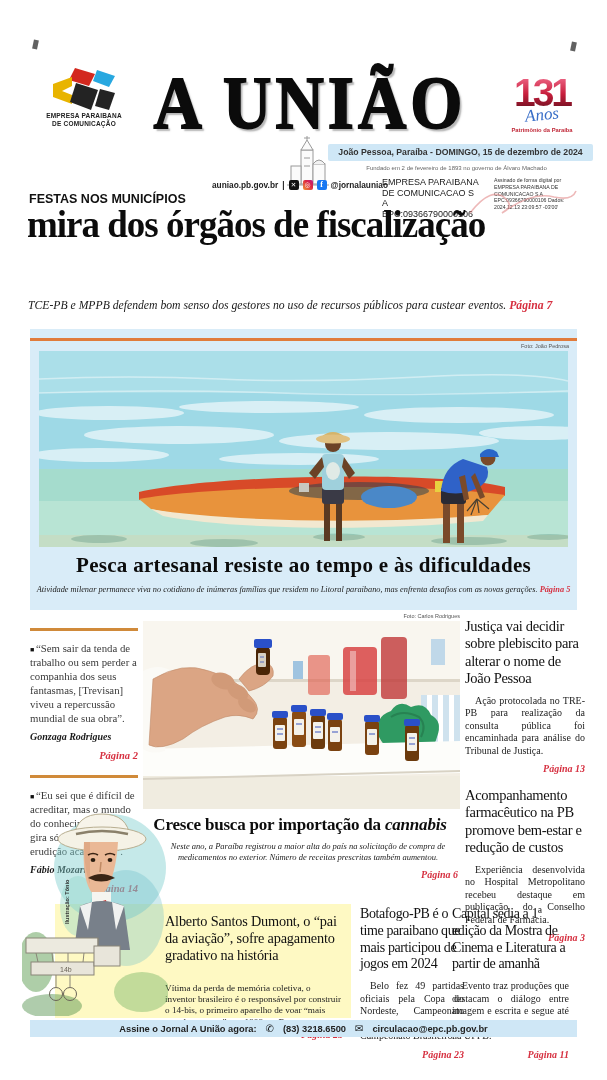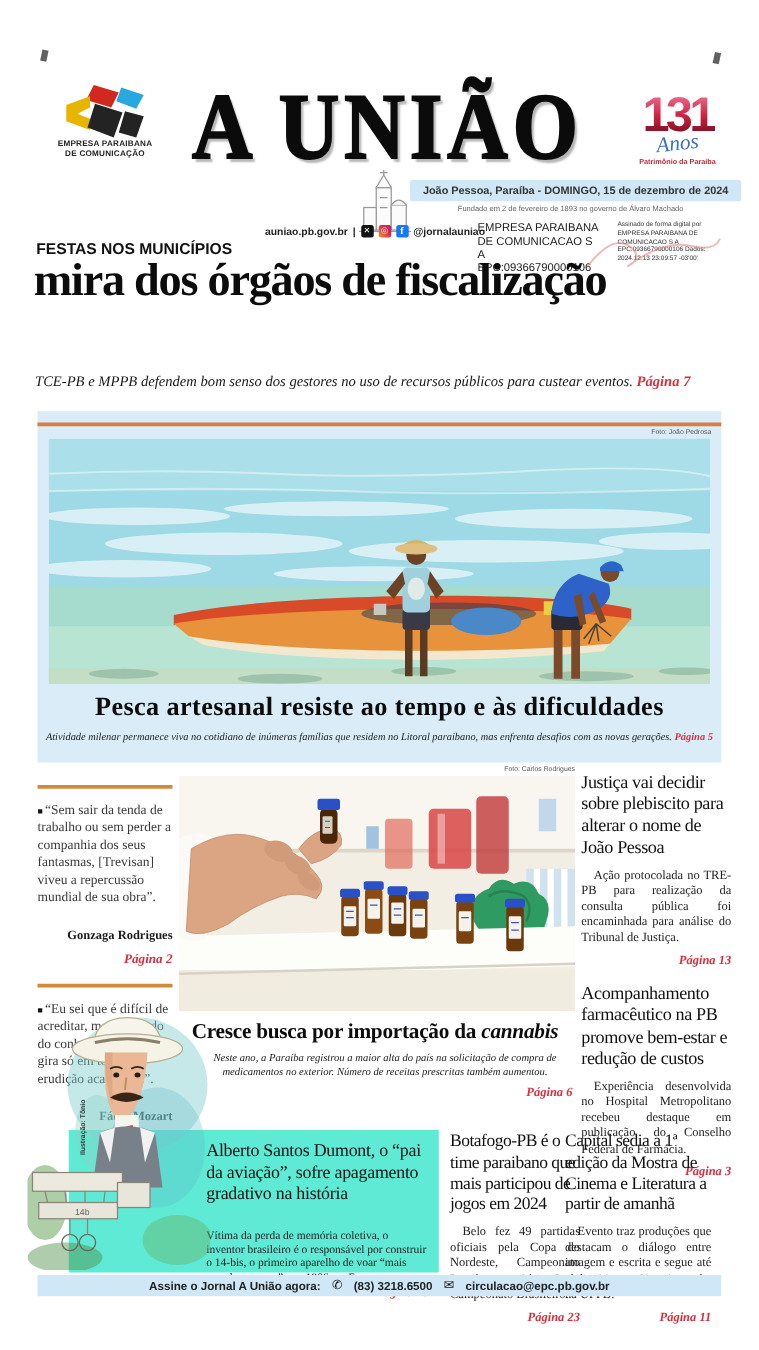--- a/index.html
+++ b/index.html
@@ -58,40 +58,40 @@
   .beach { position:absolute; left:9px; top:22px; }
   .ph-head { position:absolute; left:0; top:224px; width:100%; text-align:center; font-size:21px; font-weight:bold;
       letter-spacing:.3px; color:#0c0c0c; white-space:nowrap; }
   .ph-cap { position:absolute; left:0; top:256px; width:100%; text-align:center; font-size:8.3px; font-style:italic; color:#222; white-space:nowrap; }
 
   
   .qcol { position:absolute; left:30px; top:620px; width:108px; }
   .qrule { height:3px; background:#d08a3a; margin:8px 0 10px 0; }
   .qtext { font-size:10.8px; color:#3a3a3a; line-height:1.3; }
   .qbul { font-size:7px; color:#111; }
-  .qauthor { font-weight:bold; font-size:10px; text-align:right; margin-top:18px; color:#1a1a1a; }
+  .qauthor { font-weight:bold; font-size:10px; margin-top:6px; color:#1a1a1a;font-style:italic; }
   .qpage { text-align:right; font-size:10.5px; margin:8px 0 14px 0; }
 
   
   .mid-credit { position:absolute; left:143px; top:613px; width:317px; text-align:right; }
   .lab { position:absolute; left:143px; top:621px; }
   .can-head { position:absolute; left:140px; top:815px; width:320px; text-align:center; font-size:17px; font-weight:bold;
       letter-spacing:-.2px; color:#0c0c0c; white-space:nowrap; }
   .can-head .ital { font-style:italic; }
   .can-dek { position:absolute; left:158px; top:841px; width:300px; text-align:center; font-size:8.5px; font-style:italic; color:#222; line-height:1.35; }
   .can-page { position:absolute; left:140px; top:869px; width:318px; text-align:right; font-size:10px; }
 
   
   .rcol { position:absolute; left:465px; top:618px; width:120px; }
   .rhead { font-size:14.5px; letter-spacing:-.3px; line-height:1.2; color:#111; }
   .rdek { font-size:10px; color:#222; line-height:1.25; text-align:justify; text-indent:10px; margin-top:7px; }
   .rpage { text-align:right; font-size:10px; margin:6px 0 13px 0; }
 
   
-  .dumbox { position:absolute; left:55px; top:904px; width:296px; height:114px; background:#5eead4; padding:9px 8px 2px 110px; }
+  .dumbox { position:absolute; left:55px; top:904px; width:296px; height:114px; background:#fef9c3; padding:9px 8px 2px 110px; }
   .dum-head { font-size:14.3px; letter-spacing:-.2px; line-height:1.18; color:#111; }
   .dum-dek { margin-top:19px; font-size:9.2px; line-height:1.24; color:#222; text-align:left; }
   .dum-page { text-align:right; font-size:10px; margin-top:1px; }
   .dumont { position:absolute; left:22px; top:810px; z-index:2; }
   .dum-credit { position:absolute; left:64px; top:860px; z-index:3; font-family:"Liberation Sans","DejaVu Sans",sans-serif;
       font-size:5.5px; font-weight:bold; color:#333; writing-mode:vertical-rl; transform:rotate(180deg); height:64px; }
 
   .bcol { position:absolute; top:906px; }
 
   

